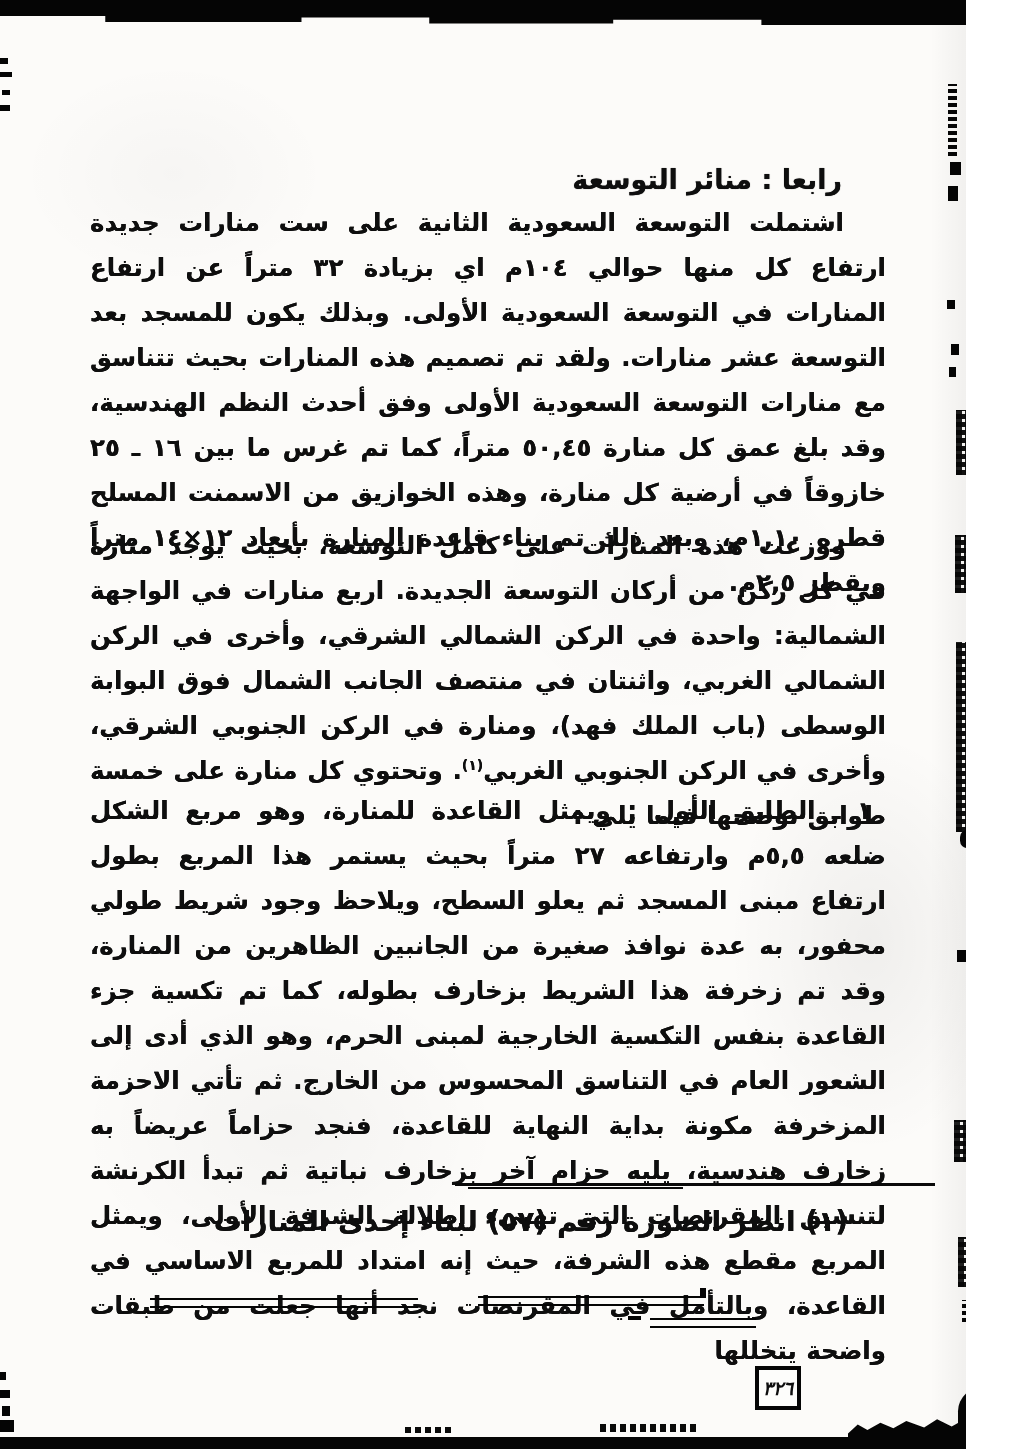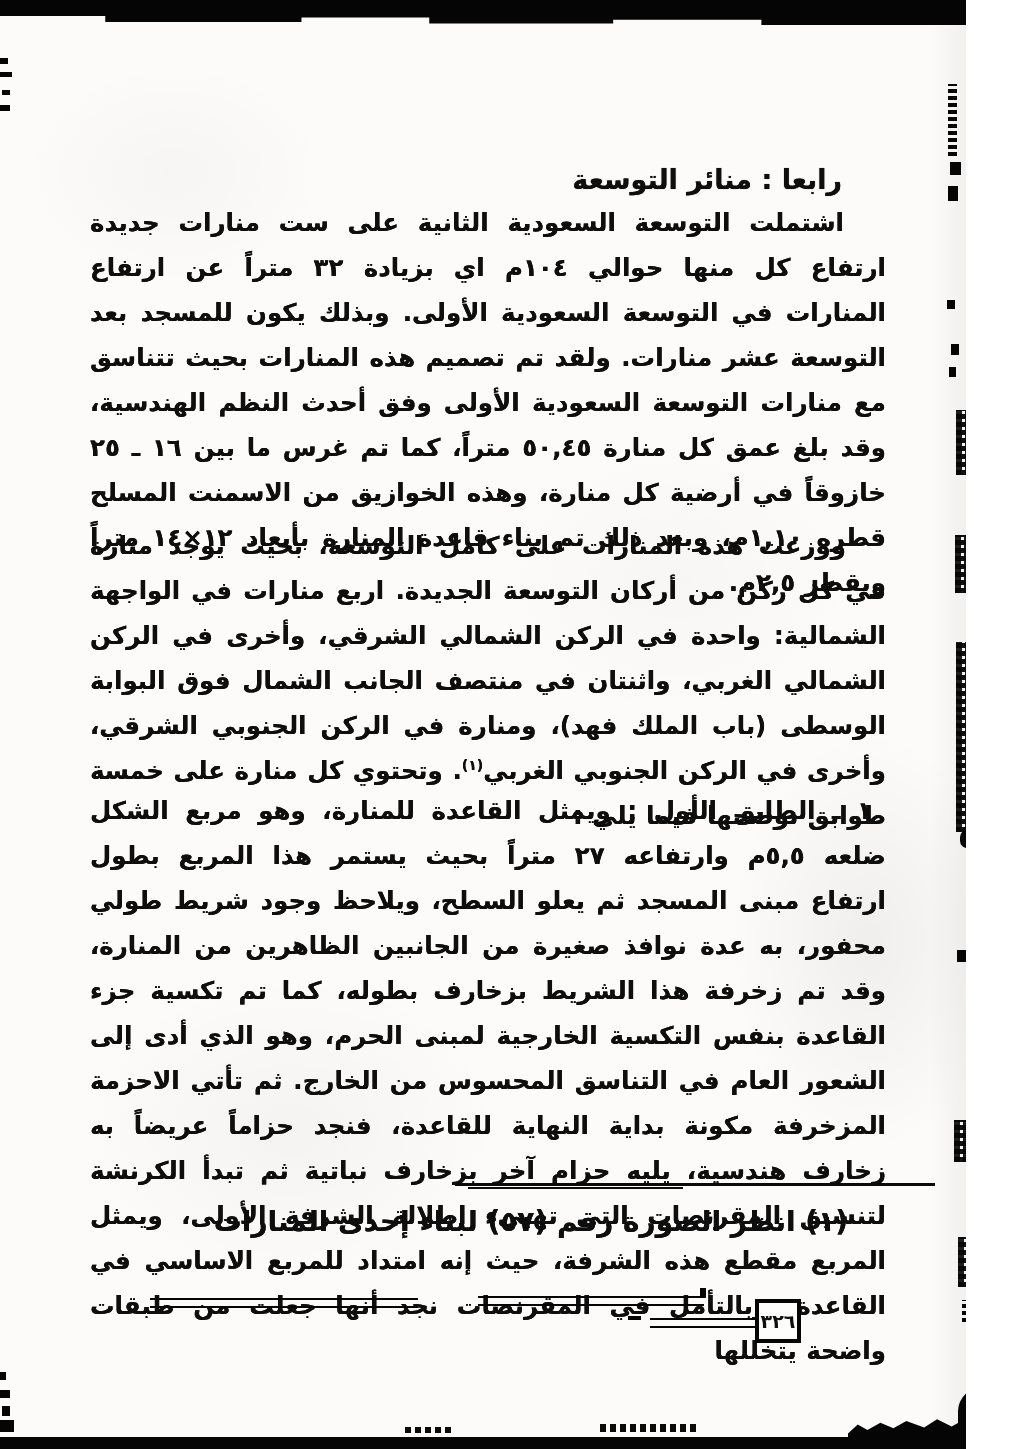--- a/index.html
+++ b/index.html
@@ -41,23 +41,23 @@
     text-shadow:0 0 0.5px currentColor; white-space:nowrap;
   }
   
   .end-rule{position:absolute; height:6px; border-top:2.5px solid #050505; border-bottom:2px solid #050505; background:transparent;}
   .rule-left{left:150px; top:1298px; width:268px;}
   .rule-center{left:478px; top:1296px; width:226px;}
   .rule-right{left:650px; top:1318px; width:106px;}
   .rule-tick{position:absolute; left:700px; top:1288px; width:6px; height:10px; background:#050505;}
   .rule-dash{position:absolute; left:628px; top:1316px; width:13px; height:4px; background:#050505;}
   .pagenum-box{
-    position:absolute; left:755px; top:1299px; width:38px; height:36px;
+    position:absolute; left:755px; top:1366px; width:38px; height:36px;
     border:4.5px solid #050505; background:#fdfdfb;
-    display:flex; align-items:center; justify-content:center;
+    display:flex; align-items:center; justify-content:center;font-style:italic;
   }
   .pagenum{font-size:19px; font-weight:700; direction:rtl;}
   
   .art{position:absolute; background:#050505;}
   .top-bar{
     left:0; top:0; width:1022px; height:30px;
     clip-path:polygon(0 0,100% 0,100% 100%,97.5% 100%,97.5% 83%,74.5% 83%,74.5% 66%,60% 66%,60% 78%,42% 78%,42% 58%,29.5% 58%,29.5% 73%,10.3% 73%,10.3% 53%,0 53%);
   }
   .right-band{left:995px; top:0; width:27px; height:1449px;}
   .right-band-notch{position:absolute; left:997px; top:783px; width:25px; height:62px; background:#fcfbf9;}

